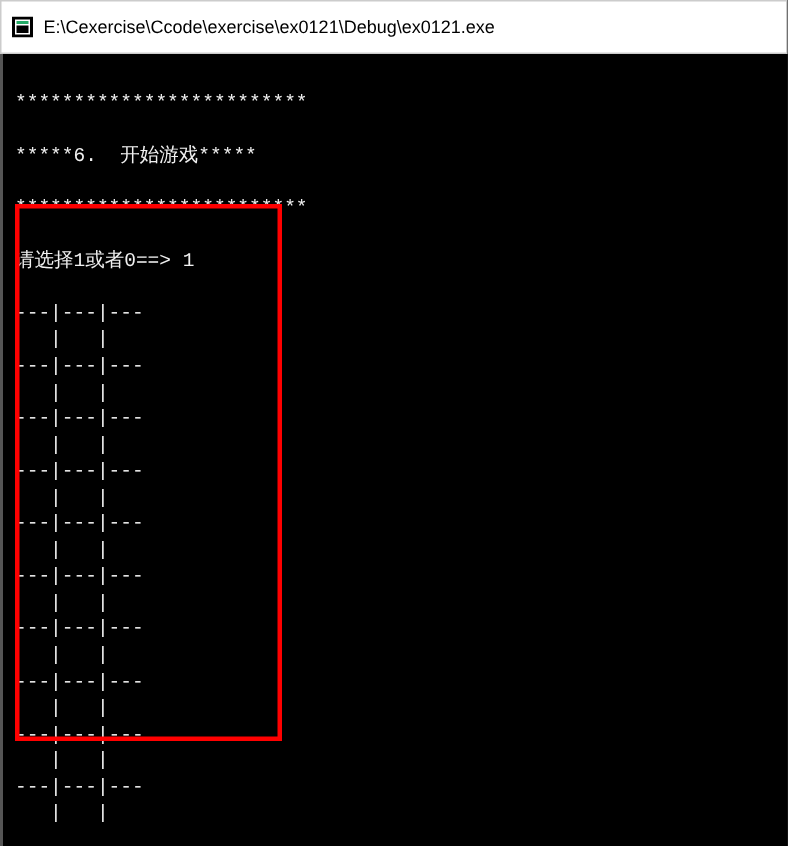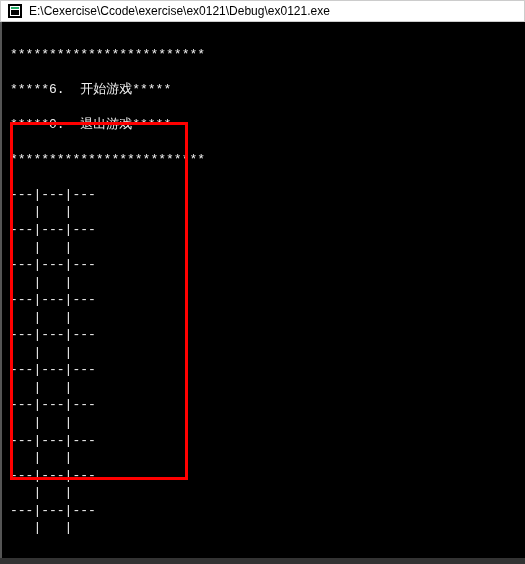--- a/index.html
+++ b/index.html
@@ -7,21 +7,21 @@
       background: #333;
       font-family: Consolas, "Courier New", monospace;
       font-size: 13px;
       width: 525px;
       height: 564px;
       overflow: hidden;
     }
     .title-bar {
       background: #fff;
       border: 1px solid #ccc;
-      height: 22px;
+      height: 36px;
       display: flex;
       align-items: center;
       padding: 0 6px;
       gap: 6px;
     }
     .title-bar-icon {
       width: 16px;
       height: 16px;
       display: flex;
       align-items: center;
@@ -66,22 +66,22 @@
       <rect x="3" y="3" width="8" height="2" fill="#2a6"></rect>
       <rect x="3" y="6" width="8" height="5" fill="#000"></rect>
     </svg>
   </span>
   <span class="title-text">E:\Cexercise\Ccode\exercise\ex0121\Debug\ex0121.exe</span>
 </div>
 
 <div class="console">
 <span class="console-line">*************************</span>
 <span class="console-line">*****6.  开始游戏*****</span>
-<span class="console-line">*****0.  退出游戏*****</span>
 <span class="console-line">*************************</span>
+<span class="console-line">请选择1或者0==&gt; 1</span>
 <div id="board-area"><span class="console-line">---|---|---</span><span class="console-line">   |   |   </span><span class="console-line">---|---|---</span><span class="console-line">   |   |   </span><span class="console-line">---|---|---</span><span class="console-line">   |   |   </span><span class="console-line">---|---|---</span><span class="console-line">   |   |   </span><span class="console-line">---|---|---</span><span class="console-line">   |   |   </span><span class="console-line">---|---|---</span><span class="console-line">   |   |   </span><span class="console-line">---|---|---</span><span class="console-line">   |   |   </span><span class="console-line">---|---|---</span><span class="console-line">   |   |   </span><span class="console-line">---|---|---</span><span class="console-line">   |   |   </span><span class="console-line">---|---|---</span><span class="console-line">   |   |   </span></div>
 
 
 
 
 
 <div class="highlight-box"></div>
 </div>
 
 </body></html>

